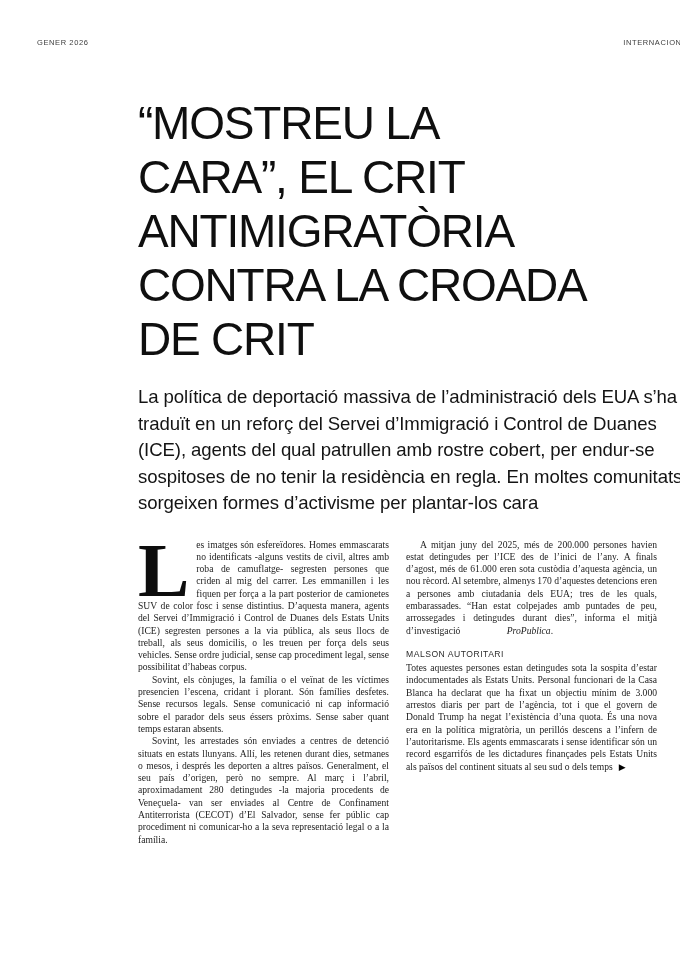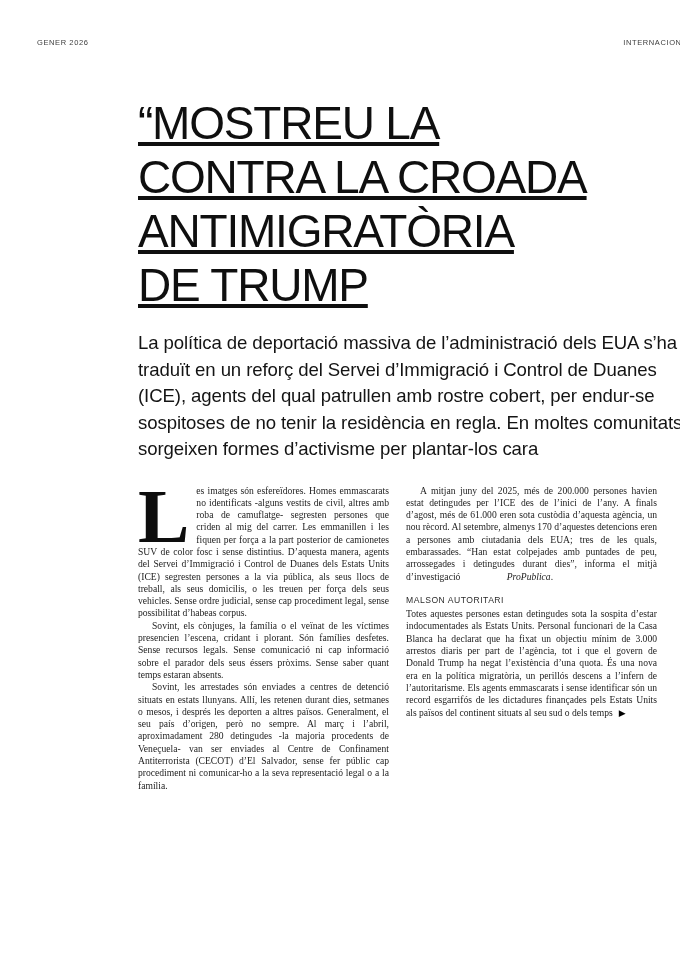--- a/index.html
+++ b/index.html
@@ -38,21 +38,21 @@
   }
   .headline {
     margin: 0;
     font-family: "Liberation Sans", sans-serif;
     font-weight: 500;
     font-size: 46px;
     line-height: 54px;
     letter-spacing: -1.2px;
     color: #0f0f0f;
   }
-  .headline .hl-line { display: block; text-decoration: underline; }
+  .headline .hl-line { display: block; }
   .standfirst {
     margin: 18px 0 0 0;
     width: 545px;
     font-size: 18.6px;
     line-height: 26.5px;
     letter-spacing: -0.1px;
     color: #141414;
   }
   .byline {
     margin-top: 52px;
@@ -118,23 +118,24 @@
 
   <header class="topbar">
     <span>GENER 2026</span>
     <span>INTERNACIONAL</span>
   </header>
 
   <main class="content">
 
     <h1 class="headline">
       <span class="hl-line">“MOSTREU LA</span>
+      <span class="hl-line">CARA”, EL CRIT</span>
+      <span class="hl-line">ANTIMIGRATÒRIA</span>
       <span class="hl-line">CONTRA LA CROADA</span>
-      <span class="hl-line">ANTIMIGRATÒRIA</span>
-      <span class="hl-line">DE TRUMP</span>
+      <span class="hl-line">DE CRIT</span>
     </h1>
 
     <p class="standfirst">La política de deportació massiva de l’administració dels EUA s’ha traduït en un reforç del Servei d’Immigració i Control de Duanes (ICE), agents del qual patrullen amb rostre cobert, per endur-se sospitoses de no tenir la residència en regla. En moltes comunitats sorgeixen formes d’activisme per plantar-los cara</p>
 
 
     <div class="columns">
 
       <div class="col">
         <p><span class="dropcap">L</span><span>es imatges són esfereïdores. Homes emmascarats no identificats -alguns vestits de civil, altres amb roba de camuflatge- segresten persones que criden al mig del carrer. Les emmanillen i les fiquen per força a la part posterior de camionetes SUV de color fosc i sense distintius. D’aquesta manera, agents del Servei d’Immigració i Control de Duanes dels Estats Units (ICE) segresten persones a la via pública, als seus llocs de treball, als seus domicilis, o les treuen per força dels seus vehicles. Sense ordre judicial, sense cap procediment legal, sense possibilitat d’habeas corpus.</span></p>
         <p class="indent">Sovint, els cònjuges, la família o el veïnat de les víctimes presencien l’escena, cridant i plorant. Són famílies desfetes. Sense recursos legals. Sense comunicació ni cap informació sobre el parador dels seus éssers pròxims. Sense saber quant temps estaran absents.</p>

